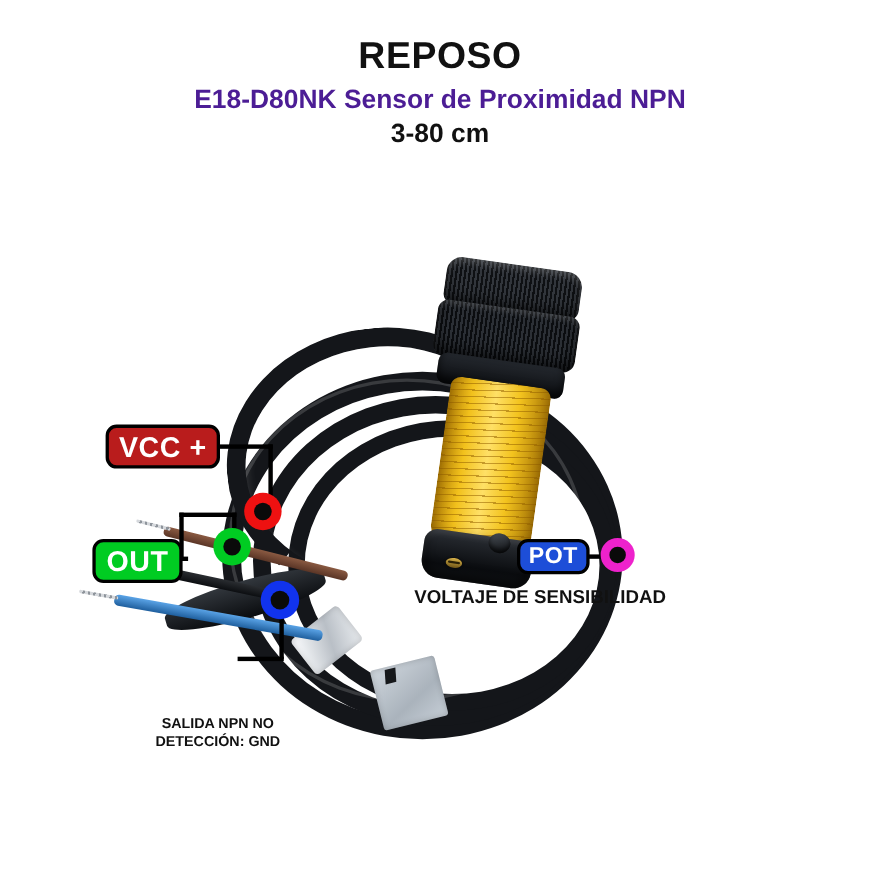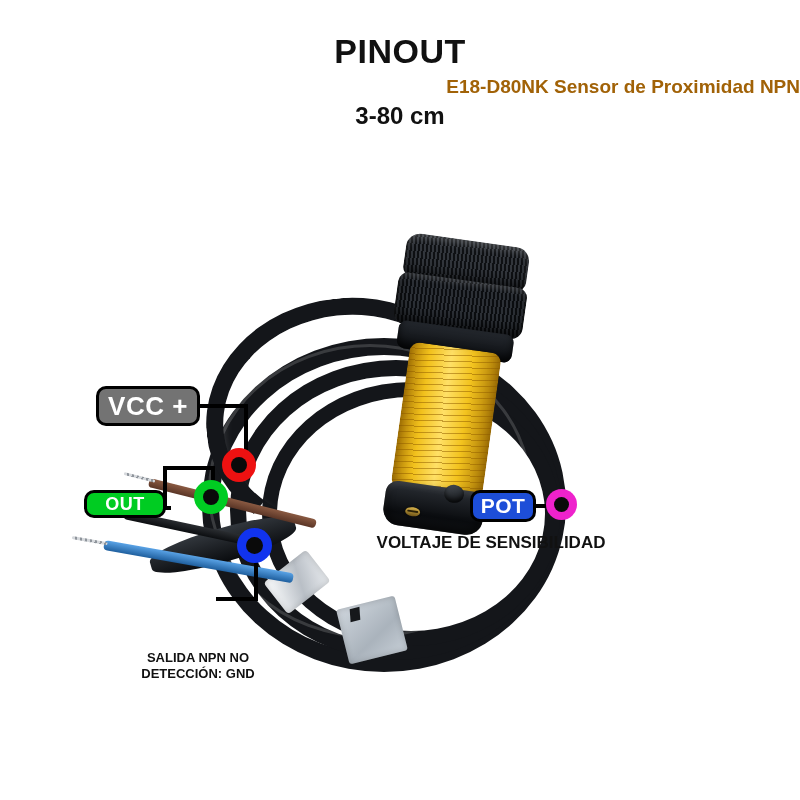--- a/index.html
+++ b/index.html
@@ -26,26 +26,25 @@
     text-align: center;
   }
   .title-main {
     font-size: 34px;
     font-weight: bold;
     letter-spacing: 0.5px;
     color: #111111;
     line-height: 1.15;
   }
   .title-sub {
-    font-size: 19px;
+    font-size: 24px;
     font-weight: bold;
-    color: #a16207;
+    color: #4c1d95;
     line-height: 1.3;
     margin-top: 4px;
-    text-align: right;
   }
   .title-sub2 {
     font-size: 24px;
     font-weight: bold;
     color: #111111;
     line-height: 1.3;
   }
 
   
   #photo {
@@ -255,22 +254,22 @@
     box-sizing: border-box;
     white-space: nowrap;
   }
   #badge-vcc {
     left: 96px; top: 386px;
     width: 104px; height: 40px;
     font-size: 26px;
   }
   #badge-out {
     left: 84px; top: 490px;
-    width: 82px; height: 28px;
-    font-size: 18px;
+    width: 82px; height: 40px;
+    font-size: 26px;
   }
   #badge-gnd {
     left: 106px; top: 578px;
     width: 112px; height: 42px;
     font-size: 26px;
   }
   #badge-pot {
     left: 470px; top: 490px;
     width: 66px; height: 32px;
     font-size: 21px;
@@ -316,21 +315,21 @@
     left: 356px; top: 532px; width: 270px;
     font-size: 17px;
   }
 </style>
 </head>
 <body>
 
 <div id="page">
 
   <div class="title-block">
-    <div class="title-main">PINOUT</div>
+    <div class="title-main">REPOSO</div>
     <div class="title-sub">E18-D80NK Sensor de Proximidad NPN</div>
     <div class="title-sub2">3-80 cm</div>
   </div>
 
   <div id="photo">
 
     <div class="coil" style="left:52px; top:128px; width:330px; height:300px; border-width:17px;"></div>
     <div class="coil" style="left:80px; top:150px; width:300px; height:268px; border-width:16px;"></div>
     <div class="coil" style="left:112px; top:172px; width:268px; height:234px; border-width:15px;"></div>
     <div class="cable-hilite" style="left:58px; top:134px; width:318px; height:288px; border-width:3px;"></div>
@@ -392,21 +391,21 @@
   </div>
 
   <div class="marker" style="left:237px; top:528px; width:35px; height:35px; background:#1133ee;">
     <div class="marker-core" style="left:9px; top:9px; width:17px; height:17px;"></div>
   </div>
 
   <div class="marker" style="left:546px; top:489px; width:31px; height:31px; background:#ee22cc;">
     <div class="marker-core" style="left:8px; top:8px; width:15px; height:15px;"></div>
   </div>
 
-  <div class="badge" id="badge-vcc" style="background:#737373;">
+  <div class="badge" id="badge-vcc" style="background:#b91c1c;">
     <span>VCC +</span>
   </div>
 
   <div class="badge" id="badge-out" style="background:#00cc22;">
     <span>OUT</span>
   </div>
 
 
   <div class="badge" id="badge-pot" style="background:#1d4ed8;">
     <span>POT</span>

